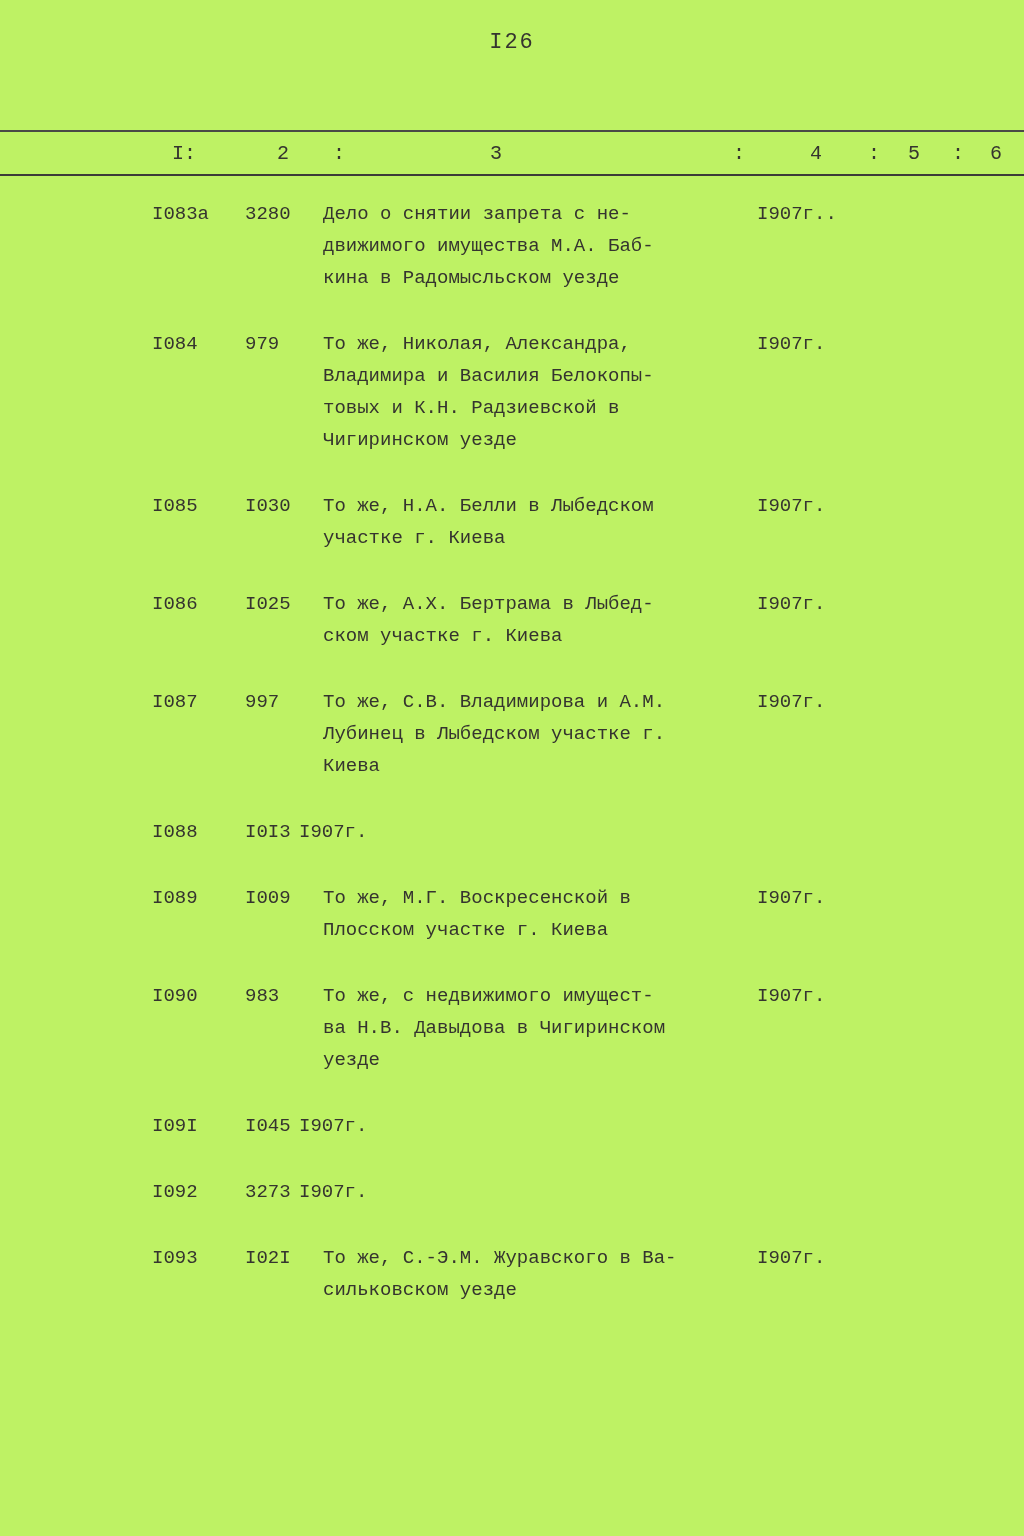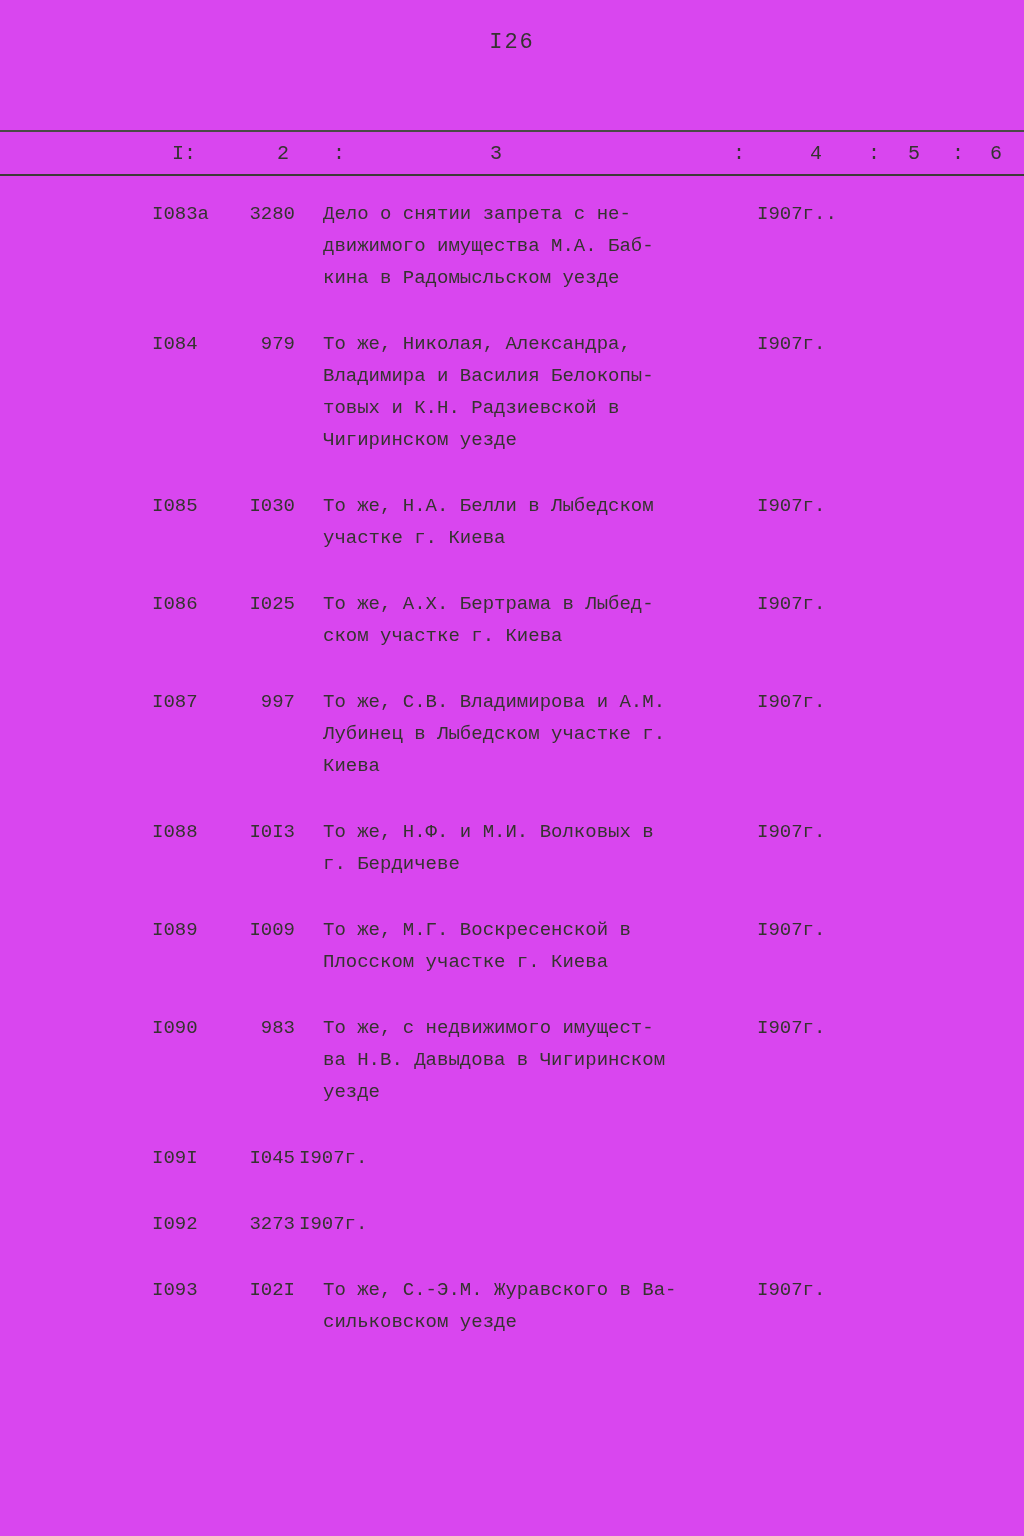--- a/index.html
+++ b/index.html
@@ -5,21 +5,21 @@
   html,body{margin:0;padding:0;}
   body{
     background:#e8e8e6;
     font-family:"Liberation Mono","DejaVu Sans Mono",monospace;
   }
   .sheet{
     position:relative;
     width:1024px;
     height:1536px;
     margin:0 auto;
-    background:#d946ef;
+    background:#bef264;
     color:#35342f;
     overflow:hidden;
   }
   .page-number{
     position:absolute;
     top:30px;
     left:0;
     width:100%;
     text-align:center;
     font-size:22px;
@@ -50,21 +50,21 @@
     right:0;
   }
   .row{
     display:flex;
     align-items:flex-start;
     margin-bottom:34px;
     font-size:19px;
     line-height:32px;
   }
   .c1{width:93px; flex:0 0 auto;}
-  .c2{width:50px; flex:0 0 auto; text-align:right;}
+  .c2{width:50px; flex:0 0 auto; text-align:left;}
   .c3{width:430px; flex:0 0 auto; margin-left:28px; white-space:pre-line;}
   .c4{margin-left:4px; flex:0 0 auto; white-space:nowrap;}
 </style>
 </head>
 <body>
 
 <div class="sheet">
 
   <div class="page-number">I26</div>
 
@@ -123,22 +123,20 @@
       <div class="c2">997</div>
       <div class="c3">То же, С.В. Владимирова и А.М.
 Лубинец в Лыбедском участке г.
 Киева</div>
       <div class="c4">I907г.</div>
     </div>
 
     <div class="row">
       <div class="c1">I088</div>
       <div class="c2">I0I3</div>
-      <div class="c3">То же, Н.Ф. и М.И. Волковых в
-г. Бердичеве</div>
       <div class="c4">I907г.</div>
     </div>
 
     <div class="row">
       <div class="c1">I089</div>
       <div class="c2">I009</div>
       <div class="c3">То же, М.Г. Воскресенской в
 Плосском участке г. Киева</div>
       <div class="c4">I907г.</div>
     </div>

